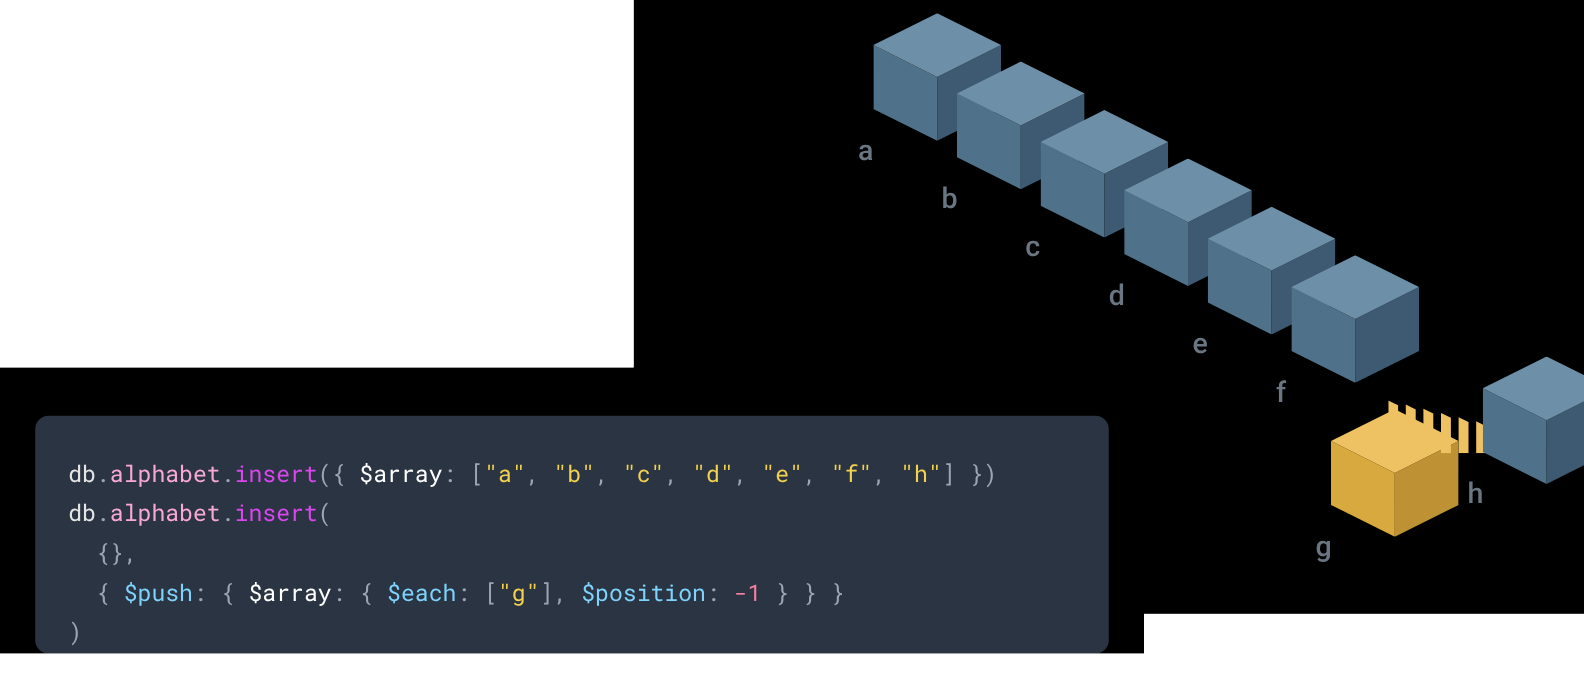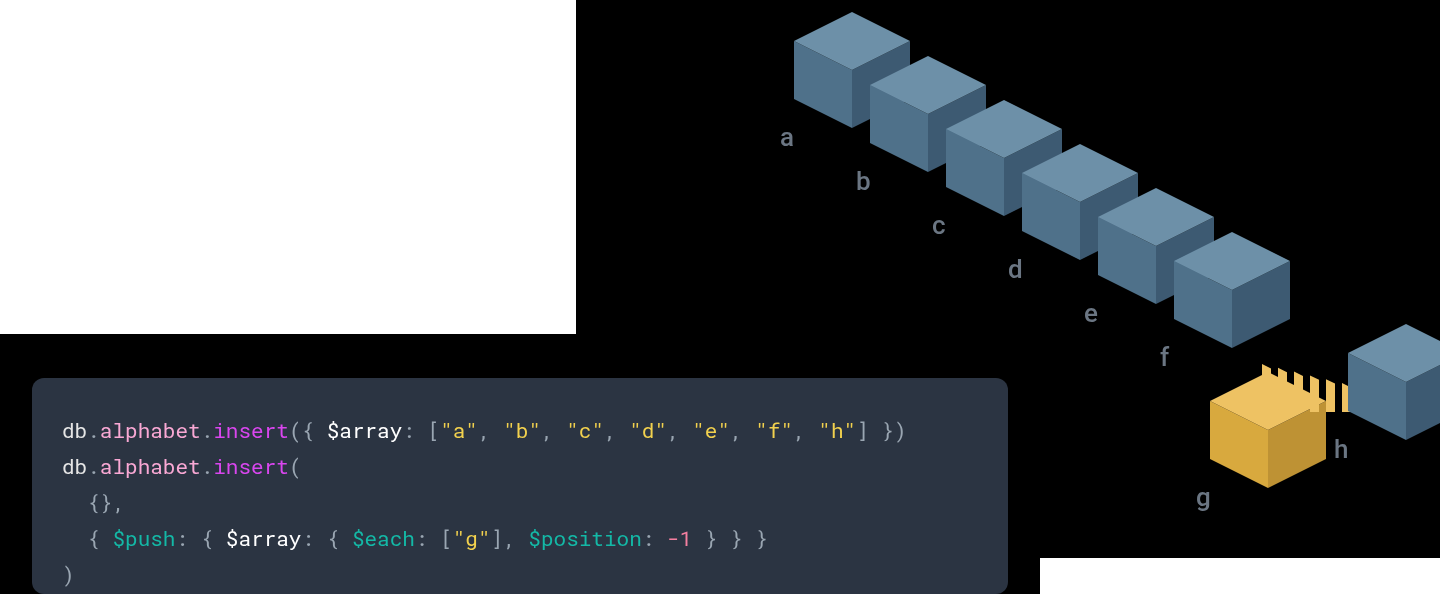--- a/index.html
+++ b/index.html
@@ -11,21 +11,21 @@
   .white-top-left{position:absolute;left:0;top:0;width:576px;height:334px;background:#fff}
   .white-bottom{position:absolute;left:0;top:594px;width:1440px;height:20px;background:#fff}
   .white-right-strip{position:absolute;left:1040px;top:558px;width:400px;height:56px;background:#fff}
   
   .code-card{position:absolute;left:32px;top:378px;width:976px;height:216px;background:#2b3442;border-radius:12px;box-shadow:0 6px 18px rgba(0,0,0,.4);font-family:'Roboto Mono','Consolas',monospace;font-size:21px;line-height:36px;color:#e6edf3;padding:34px 30px;box-sizing:border-box;white-space:pre}
   .t-db{color:#e5e5e5}
   .t-var{color:#f9a8d4}
   .t-fn{color:#d946ef}
   .t-punc{color:#9aa6b2}
   .t-op{color:#ffffff}
-  .t-key{color:#14b8a6}
+  .t-key{color:#7dd3fc}
   .t-str{color:#f2d14e}
   .t-num{color:#f47fa0}
   
   .lbl{position:absolute;font-size:26px;font-weight:500;color:#6b7683;font-family:'Roboto',Arial,sans-serif}
   
   .cube{position:absolute;width:1px;height:1px}
   
   .hatch{position:absolute;overflow:hidden}
   .hatch svg{display:block}
 </style>

